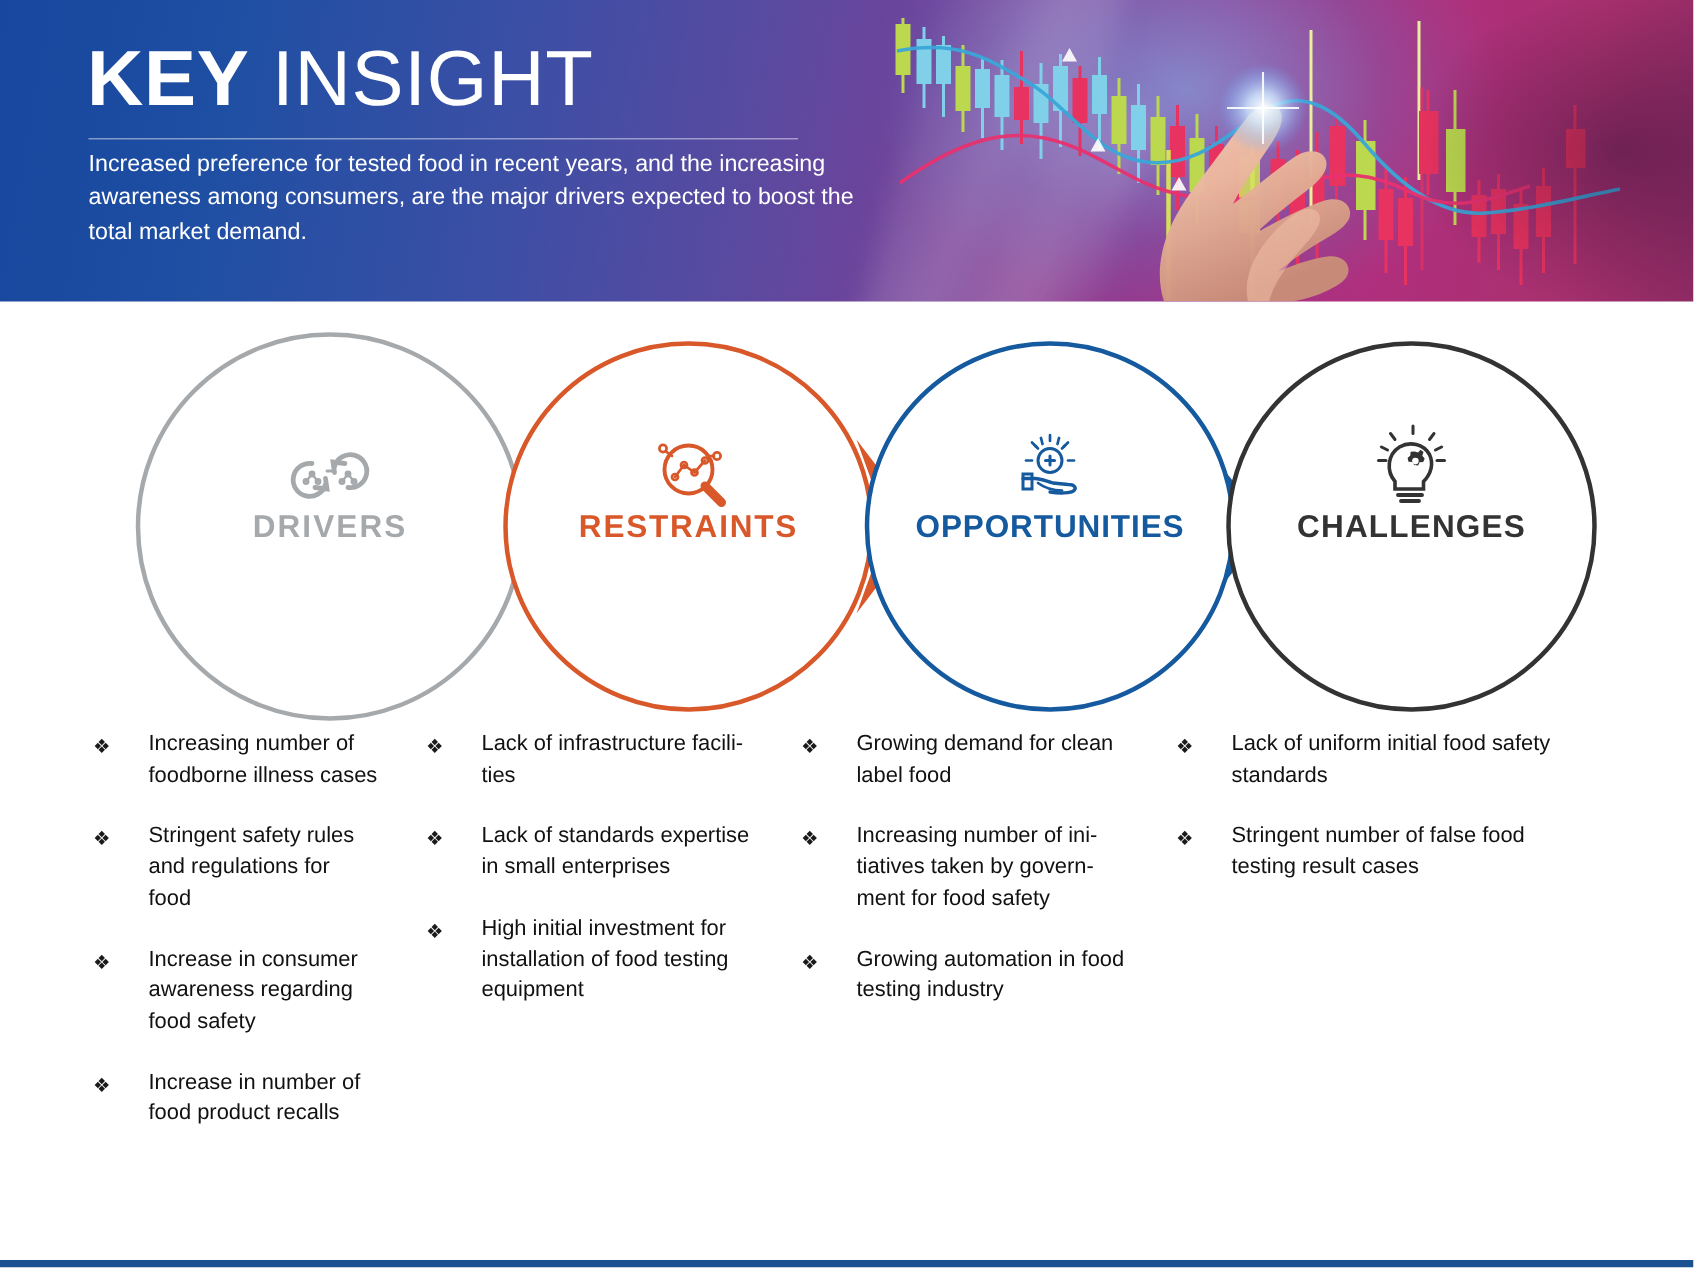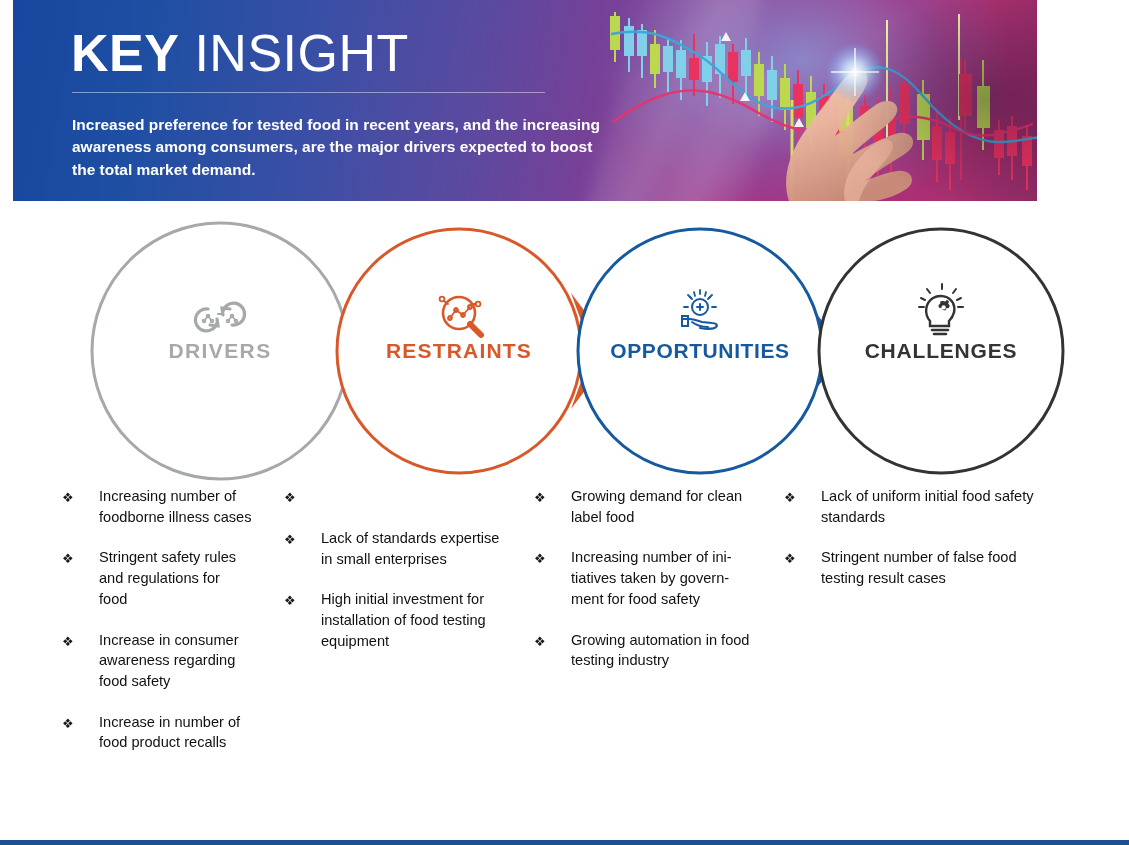--- a/index.html
+++ b/index.html
@@ -12,36 +12,35 @@
     width: 1129px;
     height: 845px;
     position: relative;
     overflow: hidden;
   }
 
   
   .header {
     position: absolute;
     left: 0; top: 0;
-    width: 1024px;
+    width: 1129px;
     height: 201px;
     overflow: hidden;
     background:
       radial-gradient(ellipse 300px 220px at 790px 60px, rgba(120,200,255,0.55) 0%, rgba(80,140,220,0.22) 45%, rgba(0,0,0,0) 70%),
       linear-gradient(100deg,
         #17479e 0%,
         #1f4fa3 14%,
         #3a4fa5 30%,
         #5a4aa0 45%,
         #7b3f96 58%,
         #9c3689 70%,
         #b02f7c 82%,
         #a8306f 92%,
         #8e2a63 100%);
-    margin-left: 13px;
   }
   .hdr-sheen {
     position: absolute;
     left: 600px; top: -40px;
     width: 120px; height: 300px;
     background: linear-gradient(100deg, rgba(255,255,255,0) 0%, rgba(255,255,255,0.20) 50%, rgba(255,255,255,0) 100%);
     transform: rotate(14deg);
     filter: blur(8px);
     pointer-events: none;
   }
@@ -85,26 +84,26 @@
   .hdr-rule {
     position: absolute;
     left: 59px; top: 92px;
     width: 473px; height: 1px;
     background: rgba(255,255,255,0.45);
     z-index: 5;
   }
 
   .hdr-sub {
     position: absolute;
-    left: 59px; top: 114px;
+    left: 59px; top: 99px;
     width: 540px;
     color: #ffffff;
     font-size: 15.5px;
     line-height: 1.45;
-    font-weight: 700;
+    font-weight: 400;
     z-index: 5;
   }
 
   
   .flow {
     position: absolute;
     left: 0; top: 201px;
     width: 1129px;
     height: 300px;
   }
@@ -410,20 +409,21 @@
     </div>
     <div class="bullet-row">
       <span class="bullet-mark">❖</span>
       <span class="bullet-text">Increase in number of food product recalls</span>
     </div>
   </div>
 
   <div class="col col-1">
     <div class="bullet-row">
       <span class="bullet-mark">❖</span>
+      <span class="bullet-text">Lack of infrastructure facili-ties</span>
     </div>
     <div class="bullet-row">
       <span class="bullet-mark">❖</span>
       <span class="bullet-text">Lack of standards expertise in small enterprises</span>
     </div>
     <div class="bullet-row">
       <span class="bullet-mark">❖</span>
       <span class="bullet-text">High initial investment for installation of food testing equipment</span>
     </div>
   </div>

